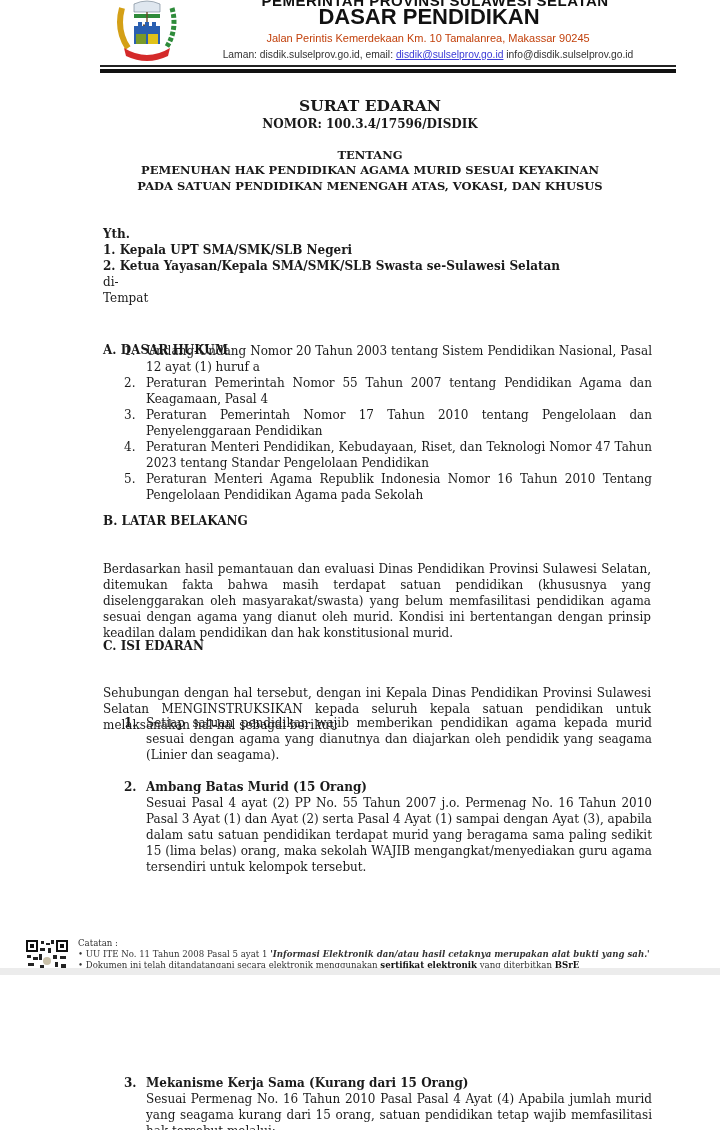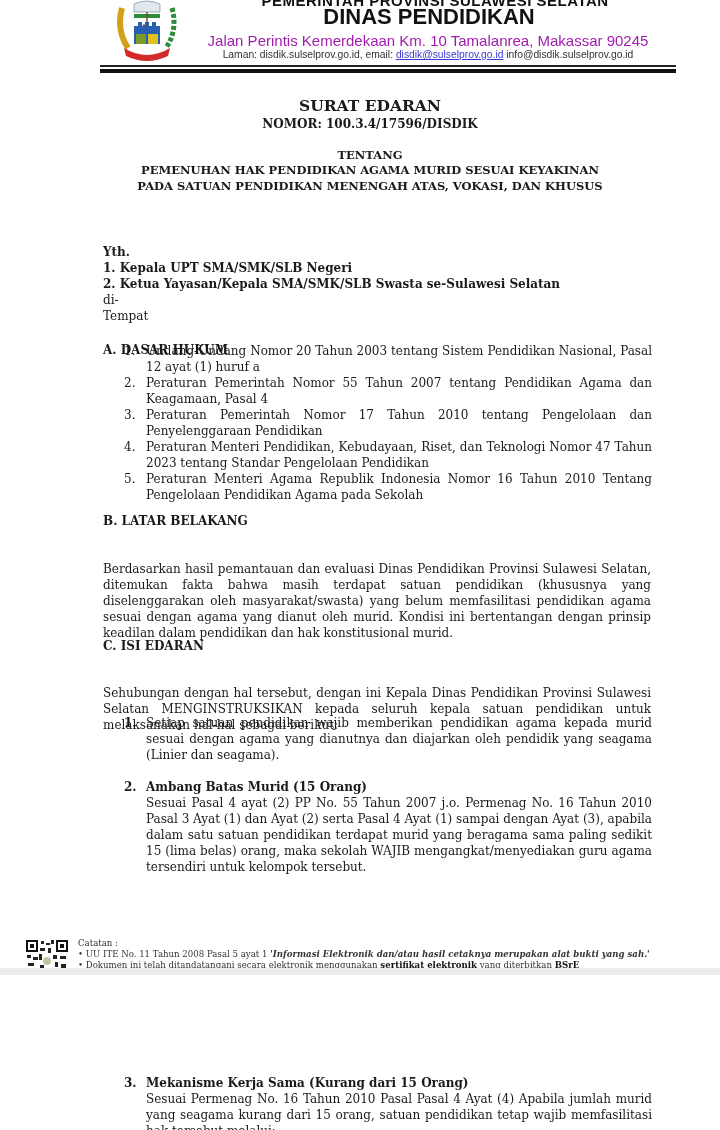--- a/index.html
+++ b/index.html
@@ -2,36 +2,36 @@
 <html><head>
 <meta charset="utf-8">
 <style>
   html, body { margin:0; padding:0; }
   body { width:720px; height:1130px; background:#ffffff; position:relative; overflow:hidden; font-family:"DejaVu Serif", serif; color:#1a1a1a; }
   .page1 { position:absolute; left:0; top:0; width:720px; height:968px; background:#fff; }
   .kop { position:absolute; left:0; top:0; width:720px; height:74px; }
   .logo { position:absolute; left:114px; top:0; width:66px; height:62px; }
   .kop-top { position:absolute; left:215px; top:-8px; width:440px; text-align:center; font-family:"Liberation Sans", sans-serif; font-weight:bold; font-size:15px; color:#111; letter-spacing:0.5px; white-space:nowrap; }
   .kop-title { position:absolute; left:215px; top:4px; width:428px; text-align:center; font-family:"Liberation Sans", sans-serif; font-weight:bold; font-size:22px; color:#111; }
-  .kop-addr { position:absolute; left:150px; top:32px; width:556px; text-align:center; font-family:"Liberation Sans", sans-serif; font-size:15px; color:#a21caf; white-space:nowrap; }
+  .kop-addr { position:absolute; left:150px; top:32px; width:556px; text-align:center; font-family:"Liberation Sans", sans-serif; font-size:11px; color:#c2410c; white-space:nowrap; }
   .kop-web { position:absolute; left:150px; top:49px; width:556px; text-align:center; font-family:"Liberation Sans", sans-serif; font-size:10.3px; color:#333; white-space:nowrap; }
   .kop-web a { color:#3b3bd6; text-decoration:underline; }
   .rule1 { position:absolute; left:100px; top:65px; width:576px; height:2px; background:#222; }
   .rule2 { position:absolute; left:100px; top:69px; width:576px; height:4px; background:#111; }
 
   .c { position:absolute; left:90px; width:560px; text-align:center; font-weight:bold; white-space:nowrap; }
   .t-surat { top:96px; font-size:15.5px; }
   .t-nomor { top:117px; font-size:12px; }
   .t-tentang { top:148px; font-size:11.5px; }
   .t-perihal1 { top:163px; font-size:11.5px; }
   .t-perihal2 { top:179px; font-size:11.5px; }
 
   .blk { position:absolute; left:103px; width:548px; font-size:12px; line-height:16px; }
   .bold { font-weight:bold; }
-  .yth { top:226px;margin-top:18px; }
+  .yth { top:226px; }
   .yth div { white-space:nowrap; }
 
   .sec-head { position:absolute; left:103px; font-weight:bold; font-size:12px; white-space:nowrap; }
 
   .law-list { position:absolute; left:124px; top:343px; width:528px; font-size:12px; line-height:16px; margin:0; padding:0; list-style:none; }
   .law-list li { position:relative; padding-left:22px; text-align:justify; margin-bottom:0; }
   .law-list li .num { position:absolute; left:0; top:0; }
 
   .para { position:absolute; left:103px; width:548px; font-size:12px; line-height:16px; text-align:justify;margin-top:24px; }
 
@@ -64,21 +64,21 @@
       <path d="M33 12 L33 22 Q33 26 29 25" stroke="#6a4a2a" stroke-width="1.4" fill="none"></path>
       <rect x="20" y="26" width="26" height="18" fill="#2a5fb0"></rect>
       <rect x="24" y="22" width="4" height="5" fill="#2a5fb0"></rect>
         <rect x="31" y="22" width="4" height="5" fill="#2a5fb0"></rect>
         <rect x="38" y="22" width="4" height="5" fill="#2a5fb0"></rect>
       <rect x="22" y="34" width="10" height="10" fill="#7a9a2a"></rect>
       <rect x="34" y="34" width="10" height="10" fill="#e0c21a"></rect>
       <path d="M10 48 Q33 62 56 48 L54 56 Q33 66 12 56 Z" fill="#d42a2a"></path>
     </svg>
     <div class="kop-top">PEMERINTAH PROVINSI SULAWESI SELATAN</div>
-    <div class="kop-title">DINAS PENDIDIKAN</div>
+    <div class="kop-title">DASAR PENDIDIKAN</div>
     <div class="kop-addr">Jalan Perintis Kemerdekaan Km. 10 Tamalanrea, Makassar 90245</div>
     <div class="kop-web">
       <span>Laman: disdik.sulselprov.go.id, email:</span>
       <a>disdik@sulselprov.go.id</a>
       <span>info@disdik.sulselprov.go.id</span>
     </div>
     <div class="rule1"></div>
     <div class="rule2"></div>
   </div>
 

